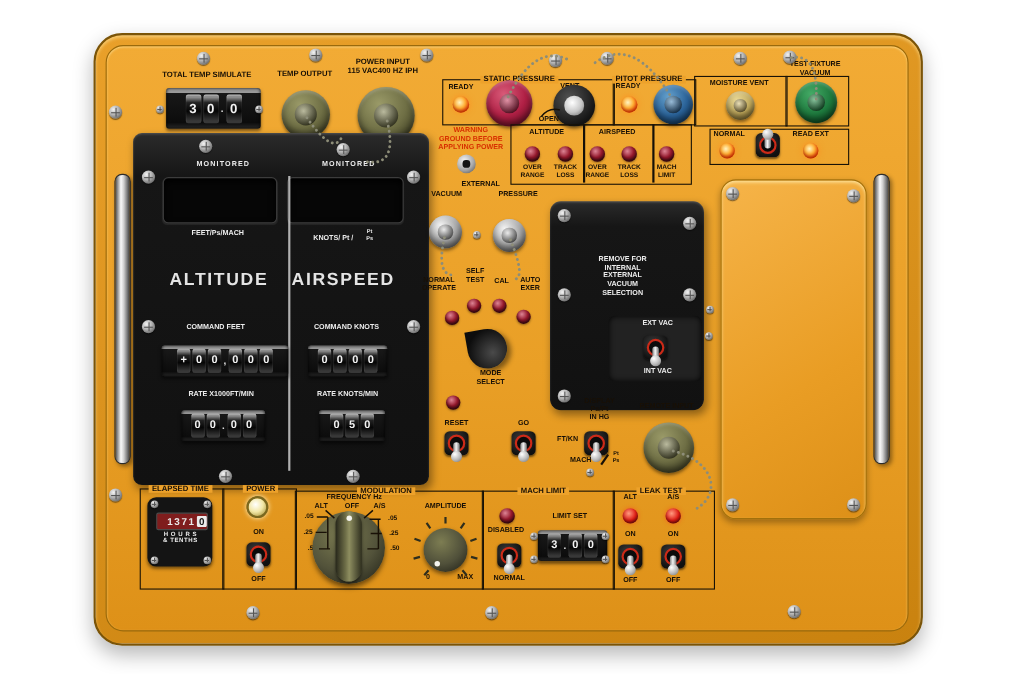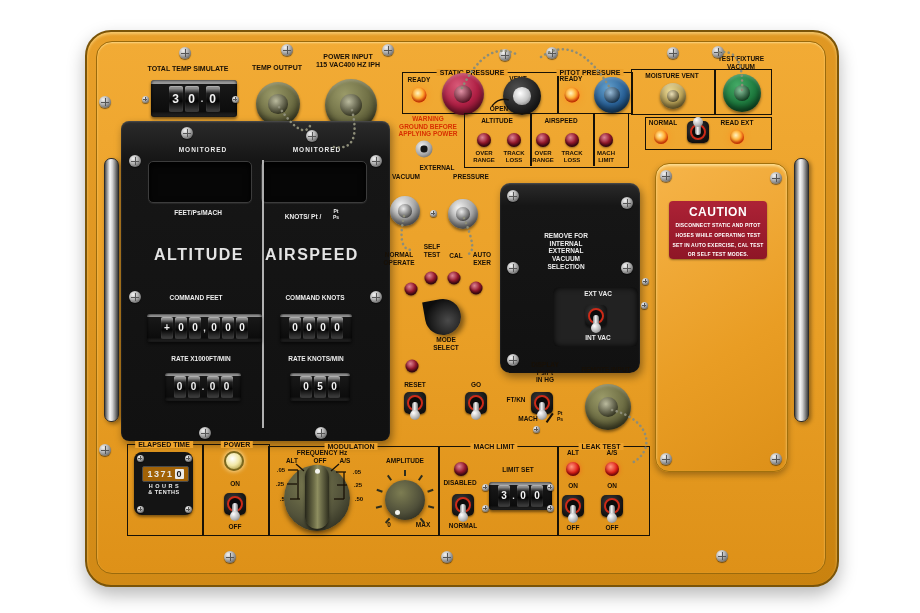--- a/index.html
+++ b/index.html
@@ -100,22 +100,22 @@
   .vline{position:absolute;background:#151008;width:1.5px;}
   .caution-door{position:absolute;left:655px;top:163px;width:131px;height:307px;border-radius:14px;
       background:linear-gradient(150deg,#f6b449,#e99d24 60%,#dd9018);border:1.5px solid #a1700c;
       box-shadow:0 3px 6px rgba(0,0,0,.3),inset 0 2px 3px rgba(255,235,170,.8);}
   .caution-plate{position:absolute;left:669px;top:201px;width:98px;height:58px;border-radius:4px;
       background:linear-gradient(180deg,#ad2236,#8e1626);box-shadow:0 1px 2px rgba(0,0,0,.4);
       color:#fff;text-align:center;}
   .dataplate{position:absolute;left:666px;top:476px;width:114px;height:70px;border-radius:5px;
       background:#121212;border:2px solid #c9a34a;box-shadow:0 2px 3px rgba(0,0,0,.4);
       color:#f2f2f2;text-align:center;}
-  .ew{position:absolute;left:142px;top:466px;width:45px;height:14px;background:#a16207;border:1px solid #4a4a4a;
-      border-radius:2px;display:flex;align-items:center;justify-content:center;}
+  .ew{position:absolute;left:142px;top:466px;width:45px;height:14px;background:#7f1d1d;border:1px solid #4a4a4a;
+      border-radius:2px;display:flex;align-items:center;justify-content:flex-end;}
   .ew .hrs{color:#e8e8e8;font-size:9px;font-weight:bold;letter-spacing:1.5px;}
   .ew .tenth{background:#ececec;color:#161616;font-size:9px;font-weight:bold;padding:0 2px;margin-left:1px;
       border-radius:1px;}
   .pre{white-space:pre;}
   svg.overlay{position:absolute;left:0;top:0;pointer-events:none;}
 </style>
 </head>
 <body>
 
 <div id="stage">
@@ -296,27 +296,20 @@
       <div class="t-lever"></div>
     </div>
   <div class="lbl f65" style="left:528px;top:415px;">MACH</div>
   <div class="abs" style="left:544px;top:417px;width:11px;height:1.5px;background:#181006;transform:rotate(-55deg);"></div>
   <div class="lbl" style="left:560px;top:411px;font-size:5px;"><span>Pt</span><br><span>Ps</span></div>
   <div class="sc sm" style="left:536px;top:429px;"></div>
   <div class="lbl f65" style="left:606px;top:366px;">REMOTE INPUT</div>
   <div class="conn olive" style="left:608px;top:407px;width:46px;height:46px;"></div>
 
   <div class="caution-door"></div>
-  <div class="caution-plate">
-    <div style="font-size:12px;font-weight:bold;letter-spacing:.5px;margin-top:4px;">CAUTION</div>
-    <div style="font-size:5px;font-weight:bold;line-height:1.95;letter-spacing:.2px;white-space:pre-line;margin-top:2px;">DISCONNECT STATIC AND PITOT
-HOSES WHILE OPERATING TEST
-SET IN AUTO EXERCISE, CAL TEST
-OR SELF TEST MODES.</div>
-  </div>
 
 
   <div class="obox" style="left:127px;top:444px;width:75px;height:90px;"></div>
   <div class="boxlab" style="left:164px;top:441px;">ELAPSED TIME</div>
   <div class="abs" style="left:134px;top:452px;width:59px;height:63px;background:#141414;border-radius:8px;box-shadow:0 2px 3px rgba(0,0,0,.45);"></div>
   <div class="sc sm" style="left:140px;top:458px;"></div>
   <div class="sc sm" style="left:188px;top:458px;"></div>
   <div class="sc sm" style="left:140px;top:509px;"></div>
   <div class="sc sm" style="left:188px;top:509px;"></div>
   <div class="ew">

